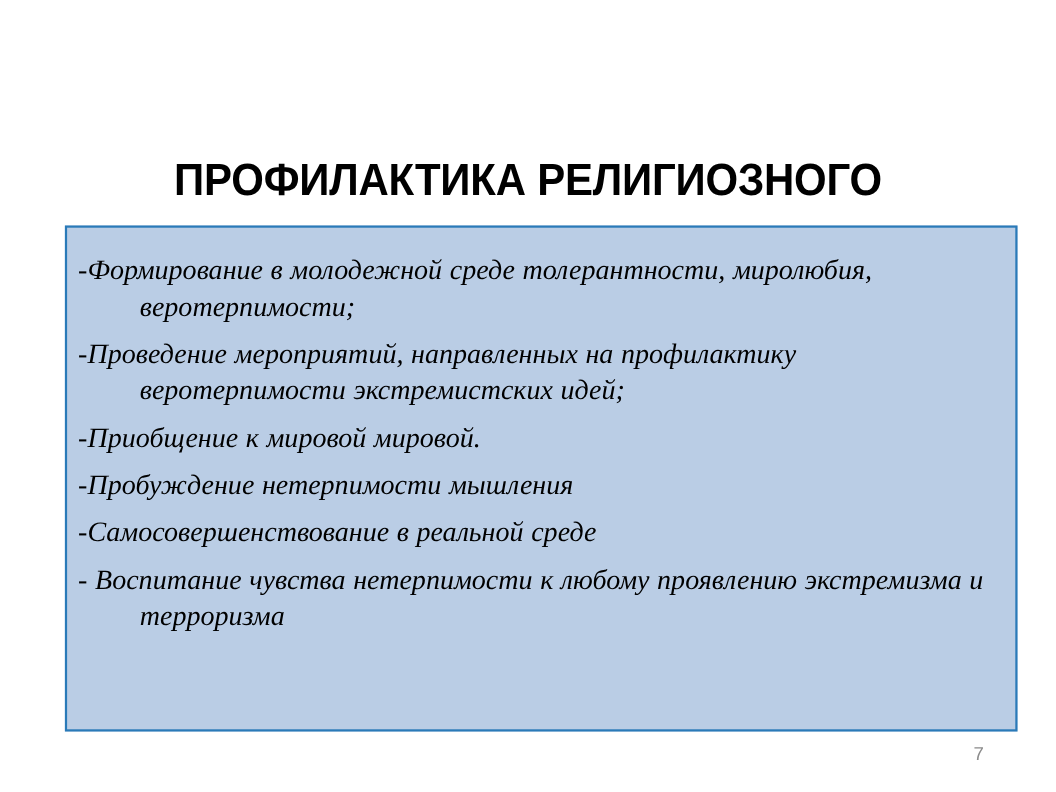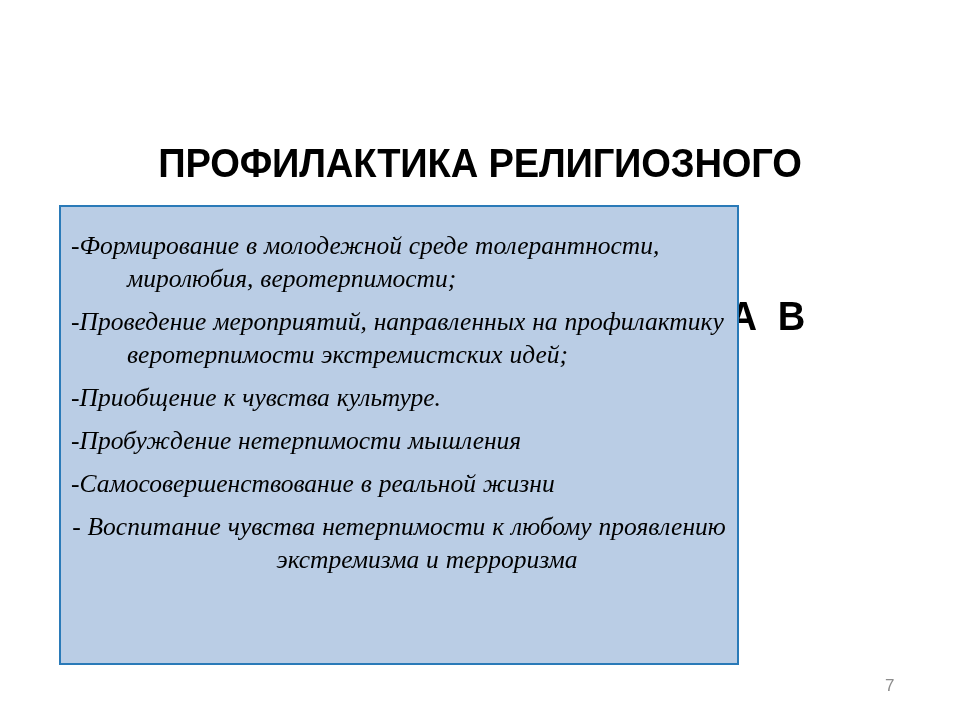--- a/index.html
+++ b/index.html
@@ -43,21 +43,21 @@
   .title-line {
     display: block;
     white-space: pre;
   }
 
   
   .content-box {
     position: absolute;
     left: 59px;
     top: 205px;
-    width: 680px;
+    width: 866px;
     height: 460px;
     box-sizing: border-box;
     background: #bacde5;
     border: 2px solid #2a7ab8;
   }
 
   .bullet-list {
     position: absolute;
     left: 10px;
     top: 22px;
@@ -69,21 +69,21 @@
     font-family: "Liberation Serif", "DejaVu Serif", serif;
     font-style: italic;
     font-size: 25.5px;
     line-height: 33px;
     margin: 0 0 10px 0;
     padding-left: 56px;
     text-indent: -56px;
     white-space: pre-wrap;
     word-spacing: 0.5px;
   }
-  .bullet:last-child { margin-bottom: 16px; text-align: center; }
+  .bullet:last-child { margin-bottom: 16px; }
 
   
   .page-number {
     position: absolute;
     left: 885px;
     top: 676px;
     width: 40px;
     text-align: left;
     color: #8c8c8c;
     font-family: "Liberation Sans", sans-serif;
@@ -100,22 +100,22 @@
   <div class="title">
     <span class="title-line">ПРОФИЛАКТИКА РЕЛИГИОЗНОГО</span>
     <span class="title-line">ЭКСТРЕМИЗМА И ТЕРРОРИЗМА  В</span>
     <span class="title-line">ПОДРОСТКОВОЙ  СРЕДЕ</span>
   </div>
 
   <div class="content-box">
     <div class="bullet-list">
       <p class="bullet">-Формирование в молодежной среде толерантности, миролюбия, веротерпимости;</p>
       <p class="bullet">-Проведение мероприятий, направленных на профилактику веротерпимости экстремистских идей;</p>
-      <p class="bullet">-Приобщение к чувства культуре.</p>
+      <p class="bullet">-Приобщение к мировой мировой.</p>
       <p class="bullet">-Пробуждение нетерпимости мышления</p>
-      <p class="bullet">-Самосовершенствование в реальной жизни</p>
+      <p class="bullet">-Самосовершенствование в реальной среде</p>
       <p class="bullet">- Воспитание чувства нетерпимости к любому проявлению экстремизма и терроризма</p>
     </div>
   </div>
 
   <div class="page-number">7</div>
 
 </div>
 
 </body></html>

